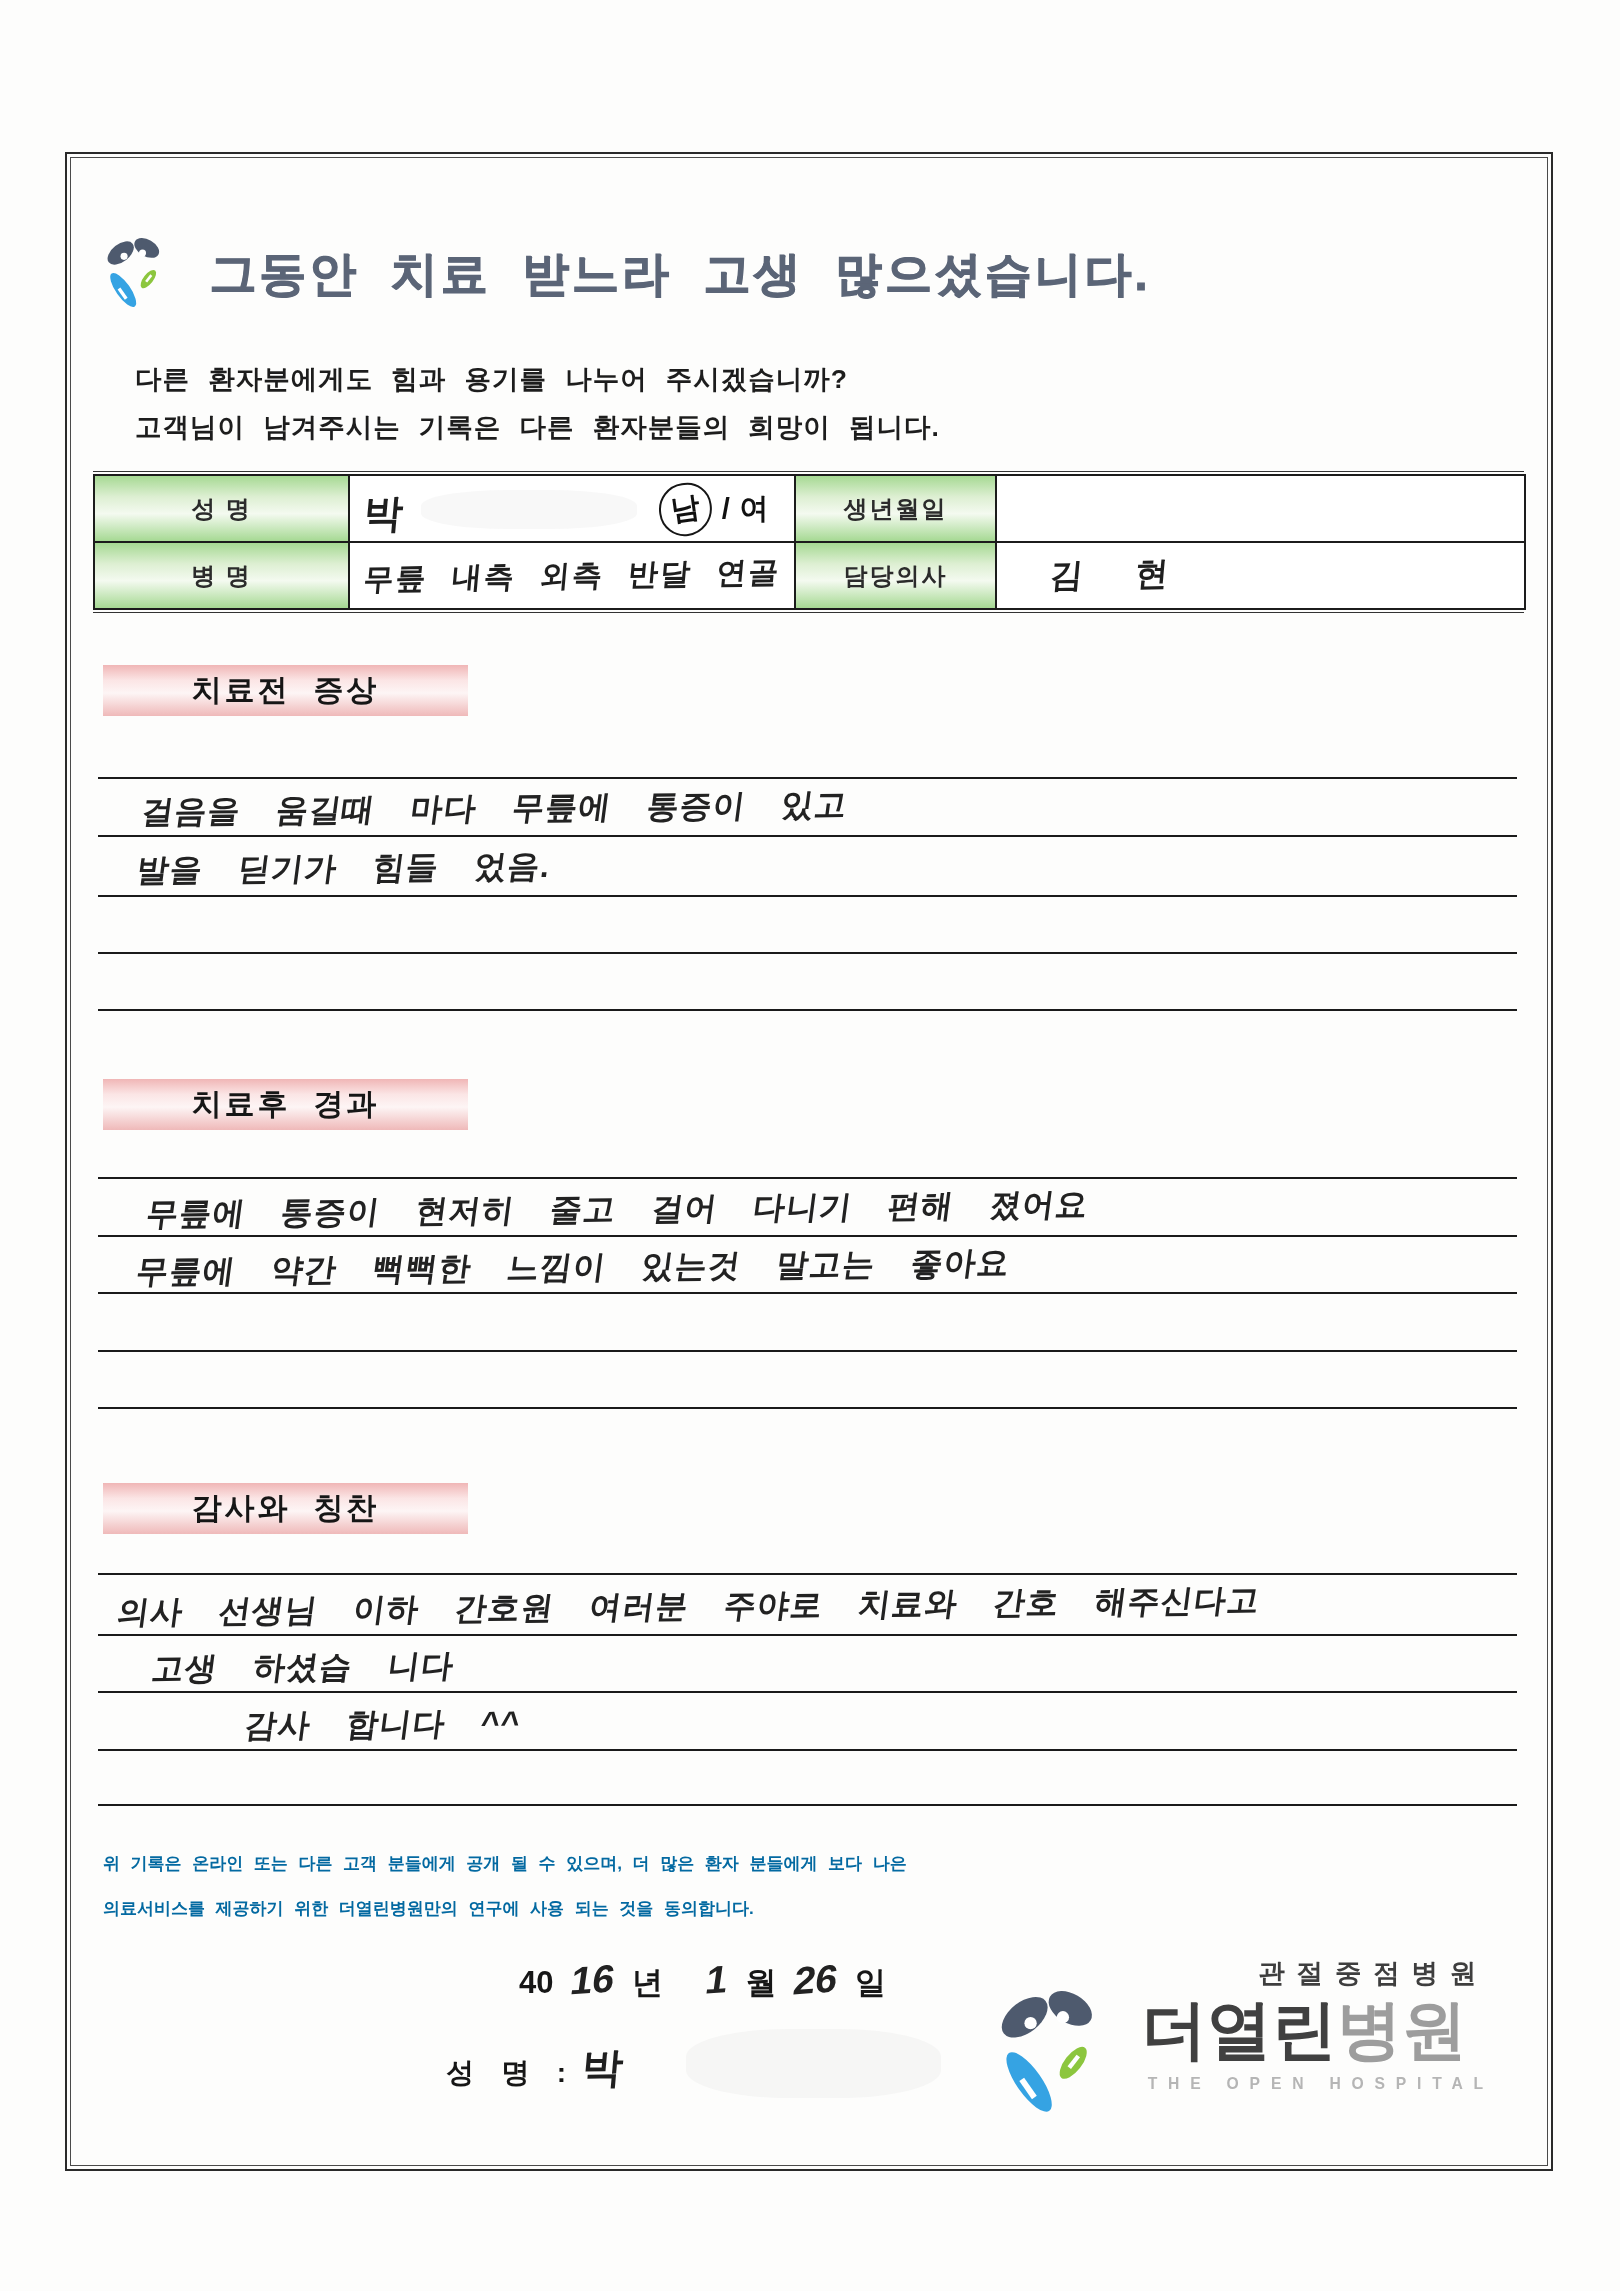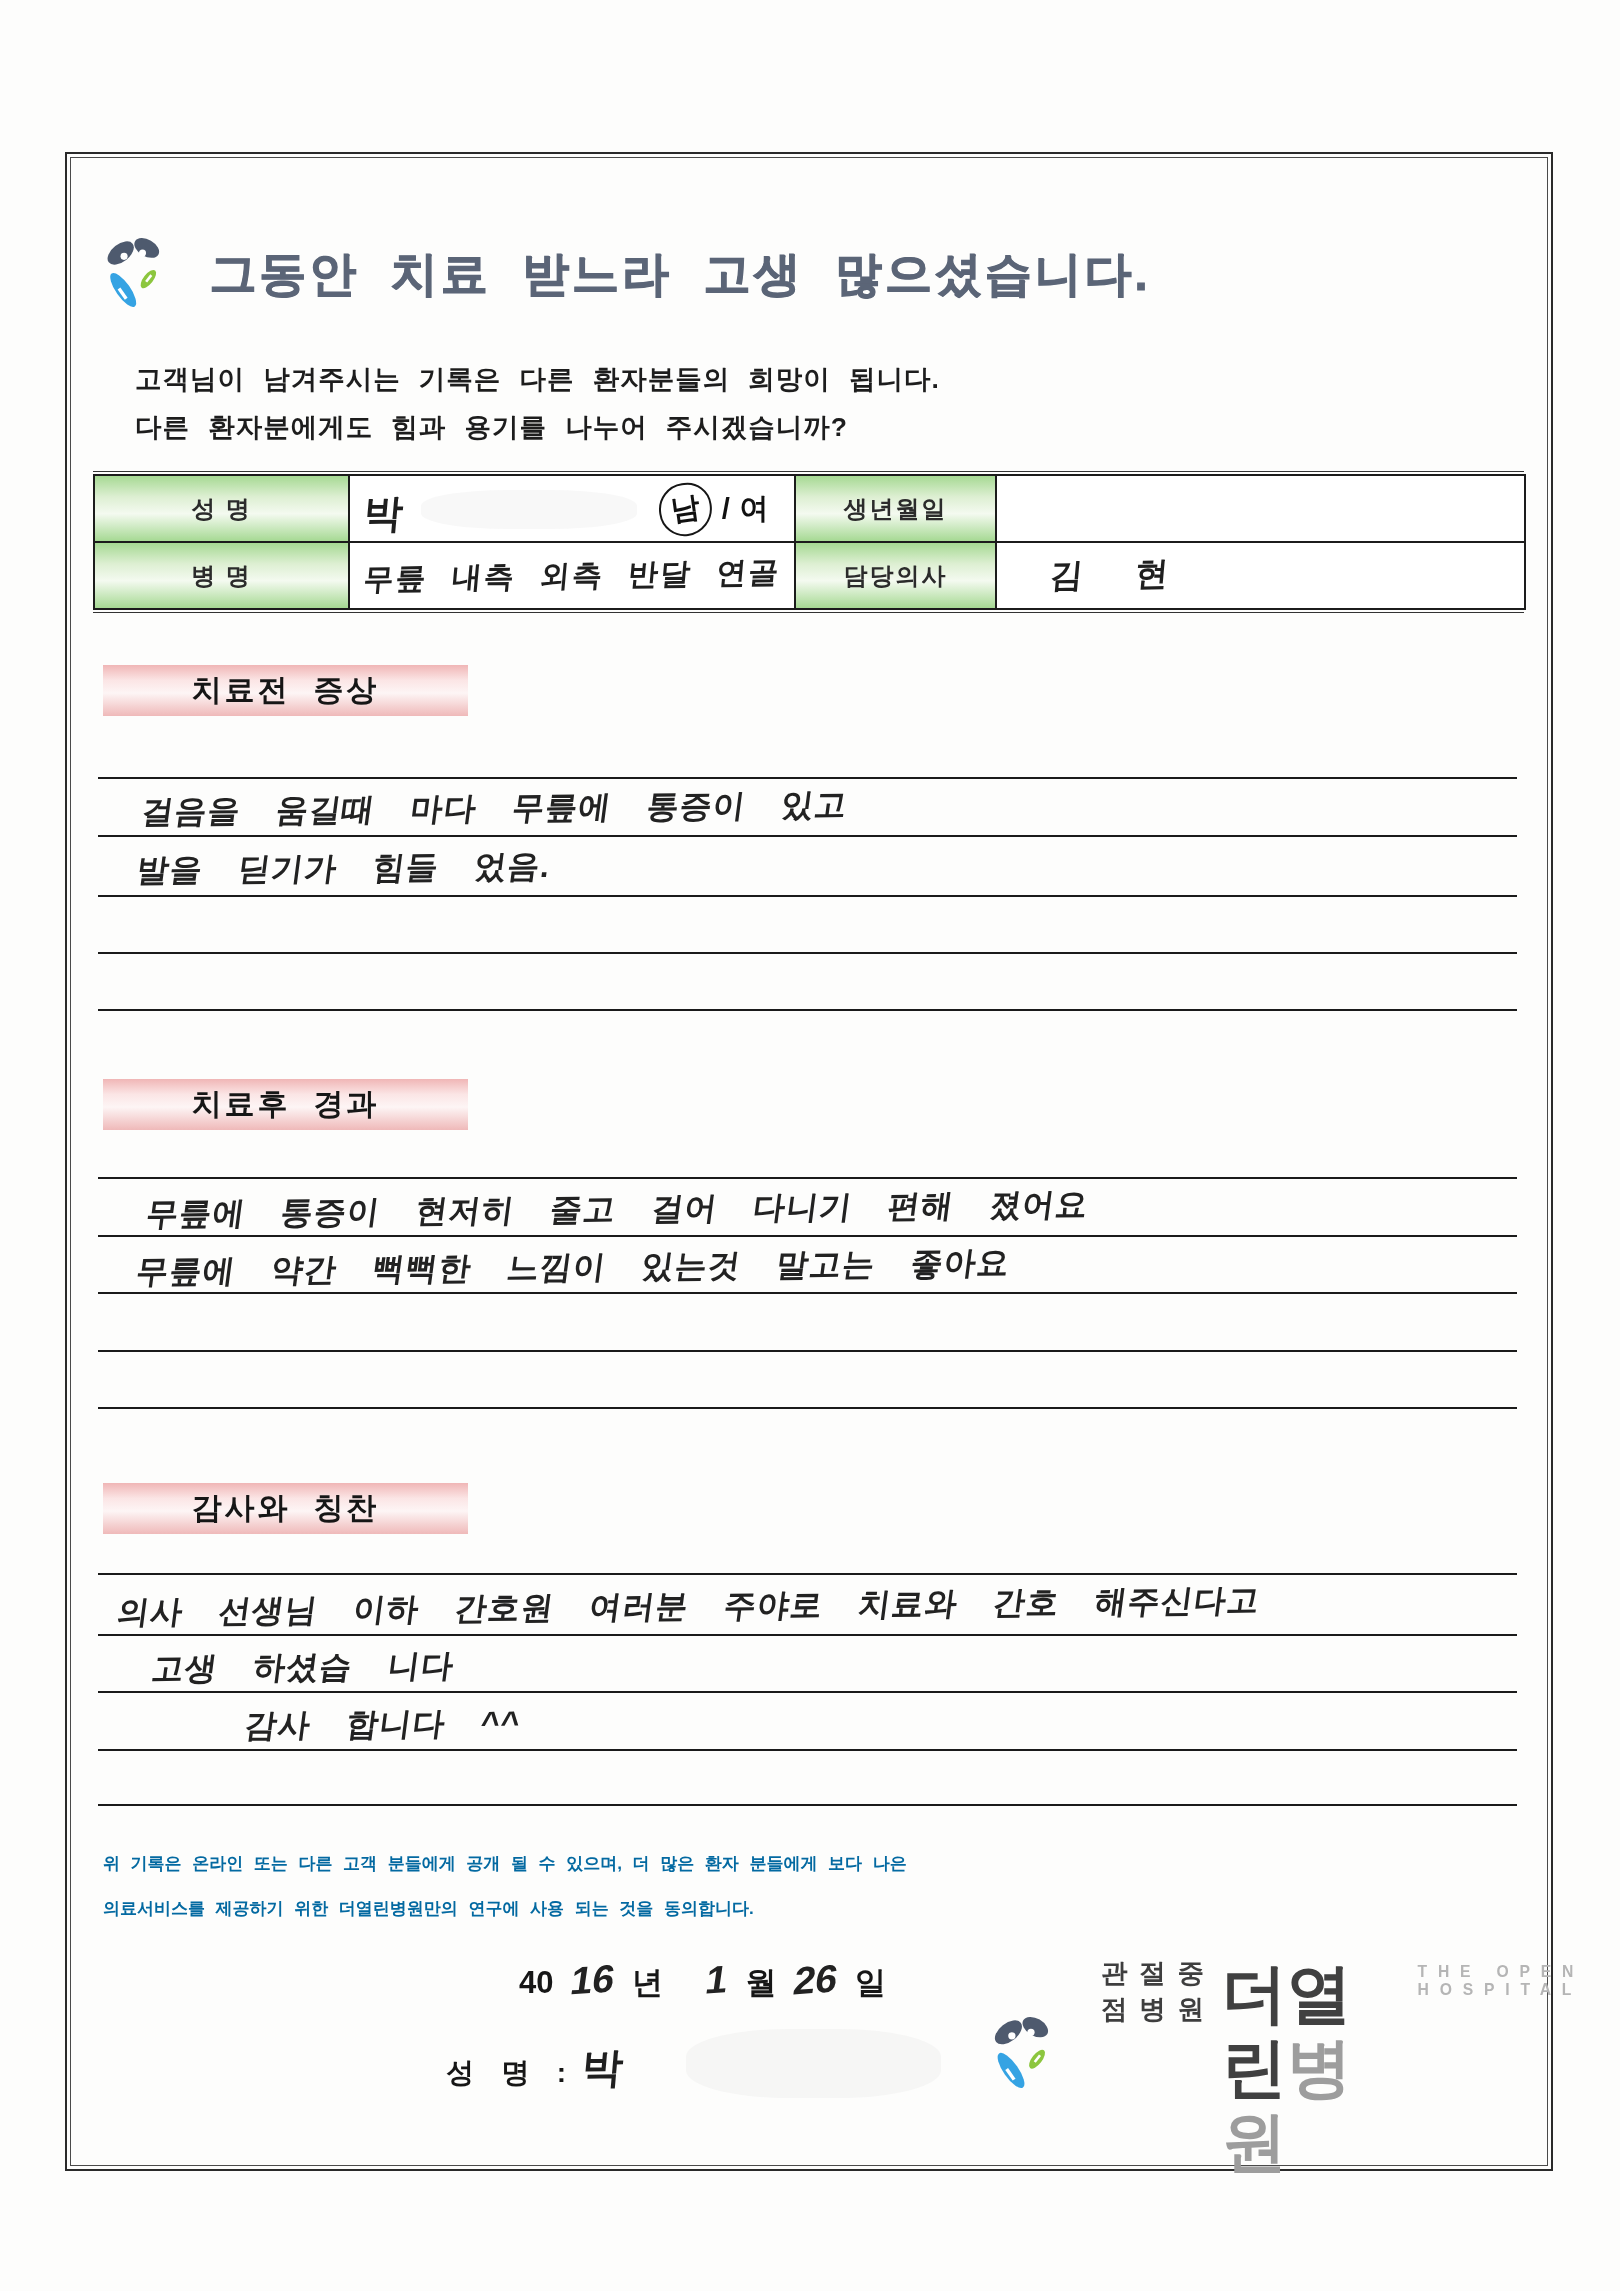--- a/index.html
+++ b/index.html
@@ -60,21 +60,21 @@
   .dateline{position:absolute;left:519px;top:1958px;display:flex;align-items:baseline;gap:17.6px;
     font-size:31px;font-weight:700;color:#161616;}
   .hand-digit{font-size:39px;font-weight:600;transform:skewX(-12deg) rotate(-4deg);color:#222;}
   .sig{position:absolute;left:446px;top:2041px;display:flex;align-items:baseline;gap:6px;}
   .sig-label{font-size:28px;font-weight:700;letter-spacing:9.8px;color:#161616;}
   .sig-name{font-size:41px;}
 
   
   .logo{position:absolute;left:985px;top:1955px;display:flex;align-items:flex-start;gap:9.8px;}
   .logo svg{width:147px;height:162px;margin-top:17.6px;}
-  .logo-txt{display:flex;flex-direction:row;}
+  .logo-txt{display:flex;flex-direction:column;}
   .logo-top{font-size:26.5px;font-weight:700;color:#3e3e3e;letter-spacing:11.8px;text-align:right;
     padding-right:5.9px;}
   .logo-name{font-size:65px;font-weight:800;letter-spacing:0;line-height:74px;margin-top:2px;}
   .logo-name .g{color:#404040;}
   .logo-name .k{color:#9d9d9d;}
   .logo-bottom{font-size:15.7px;font-weight:700;color:#b5b5b5;letter-spacing:10.8px;margin-top:7.8px;
     padding-left:5.9px;}
 
   .smudge{position:absolute;background:#8a8a8a;opacity:0.06;border-radius:40%;}
 </style>
@@ -94,22 +94,22 @@
       <circle cx="53" cy="30" r="4.2" fill="#ffffff"></circle>
       <ellipse cx="30" cy="74" rx="24" ry="8.5" fill="#35a3e3" transform="rotate(55 30 74)"></ellipse>
       <rect x="22" y="76" width="15" height="4" fill="#ffffff" transform="rotate(55 29 78)"></rect>
       <ellipse cx="60" cy="61" rx="13" ry="5.8" fill="#8cc63e" transform="rotate(-52 60 61)"></ellipse>
       <rect x="55" y="59" width="10" height="3" fill="#ffffff" transform="rotate(-52 60 60)"></rect>
     </svg>
     <span class="title">그동안 치료 받느라 고생 많으셨습니다.</span>
   </div>
 
   <div class="intro">
+    <div>다른 환자분에게도 힘과 용기를 나누어 주시겠습니까?</div>
     <div>고객님이 남겨주시는 기록은 다른 환자분들의 희망이 됩니다.</div>
-    <div>다른 환자분에게도 힘과 용기를 나누어 주시겠습니까?</div>
   </div>
 
   <div class="tblwrap">
     <table class="info">
       <colgroup>
           <col style="width:255px">
           <col style="width:446px">
           <col style="width:201px">
           <col style="width:529px">
         </colgroup>

